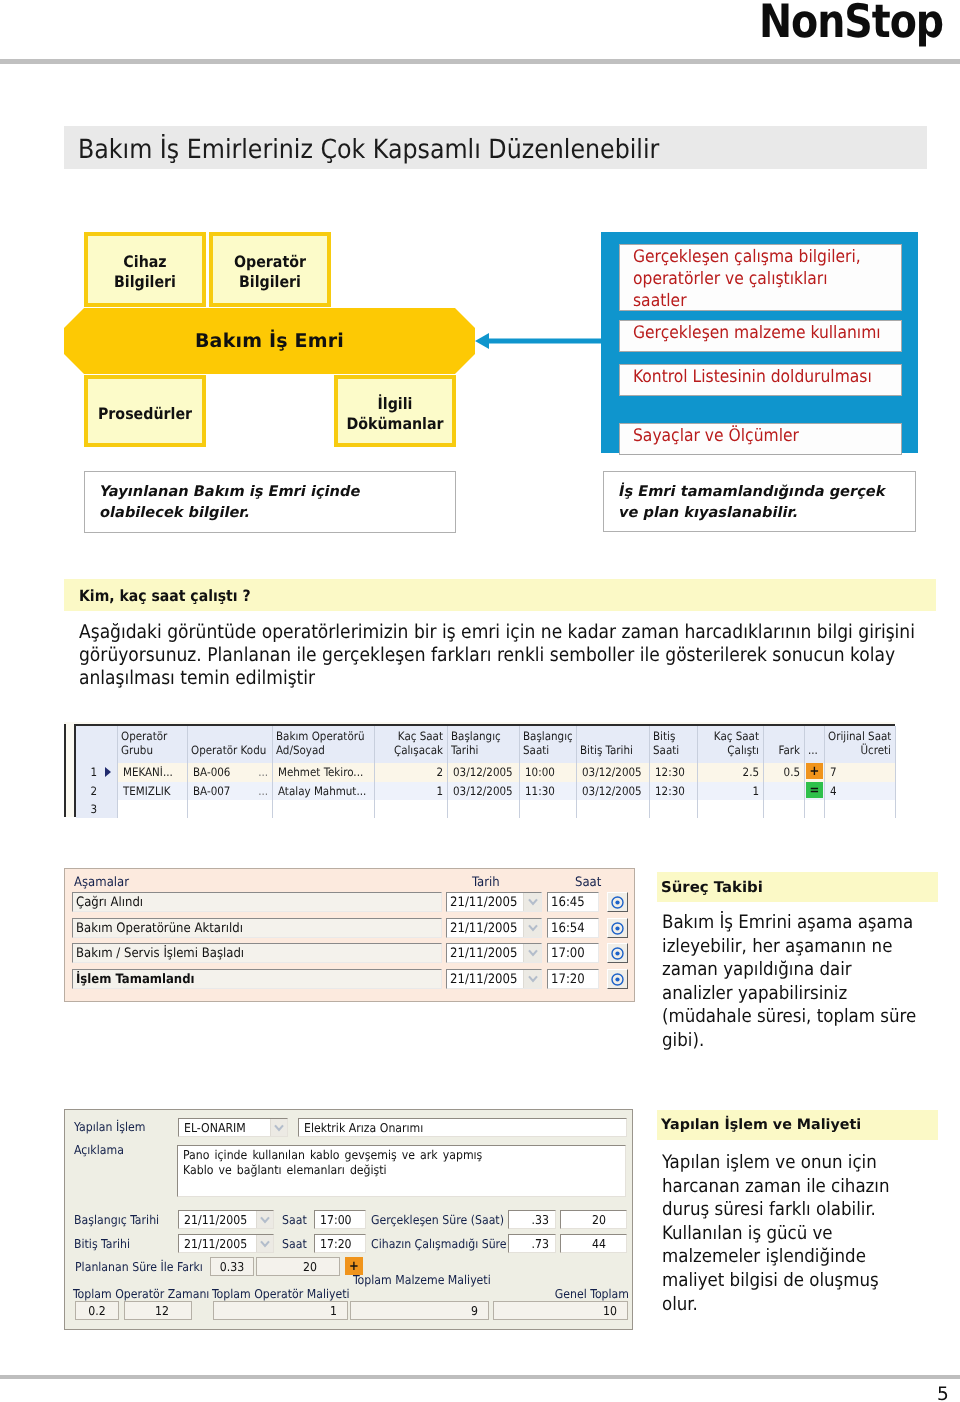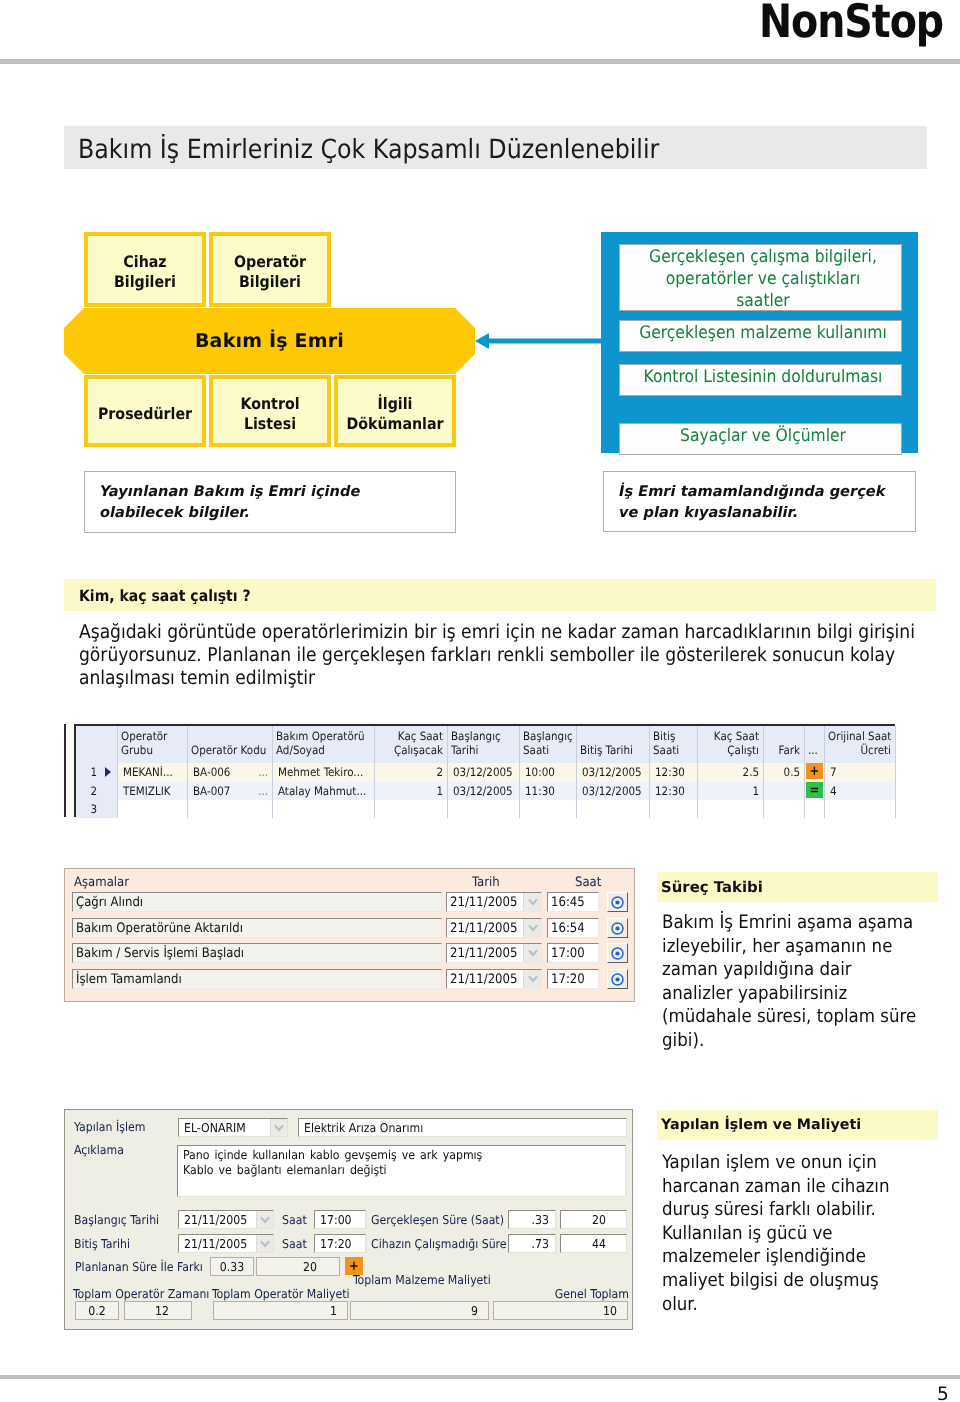--- a/index.html
+++ b/index.html
@@ -25,22 +25,22 @@
         display:flex;align-items:center;justify-content:center;text-align:center;padding-top:5px;
         font-family:"DejaVu Sans",sans-serif;font-stretch:condensed;font-weight:bold;font-size:15.8px;color:#111;line-height:19.6px;}
   .hex{position:absolute;left:64px;top:308px;width:411px;height:66px;background:#fdc904;
        clip-path:polygon(0px 20px, 20px 0px, 391px 0px, 411px 20px, 411px 46px, 391px 66px, 20px 66px, 0px 46px);
        display:flex;align-items:center;justify-content:center;
        font-family:"DejaVu Sans",sans-serif;font-weight:bold;font-size:19px;color:#111;letter-spacing:0.2px;padding-bottom:2px;}
   .arrow-svg{position:absolute;left:470px;top:325px;}
 
   .bluepanel{position:absolute;left:601px;top:232px;width:317px;height:221px;background:#0f95cd;box-sizing:border-box;}
   .bwhite{position:absolute;background:#fdfdfd;border:1px solid #a9a9a9;box-sizing:border-box;
-       font-family:"DejaVu Sans",sans-serif;font-stretch:condensed;font-size:17.3px;color:#15803d;line-height:22px;
-       padding:1px 8px 0 13px;text-align:center;}
+       font-family:"DejaVu Sans",sans-serif;font-stretch:condensed;font-size:17.3px;color:#b91c1c;line-height:22px;
+       padding:1px 8px 0 13px;}
 
   .capbox{position:absolute;background:#ffffff;border:1px solid #b0b0b0;box-sizing:border-box;
        font-family:"DejaVu Sans",sans-serif;font-style:italic;font-weight:bold;font-size:14.6px;color:#111;
        line-height:1.44;padding:9px 0 0 15px;}
 
   
   .yband{position:absolute;background:#fbf9c6;}
   .yband-h{font-family:"DejaVu Sans",sans-serif;font-stretch:condensed;font-weight:bold;font-size:15.6px;color:#111;}
   .btext{position:absolute;font-family:"DejaVu Sans",sans-serif;font-stretch:condensed;font-size:19.05px;color:#111;line-height:22.9px;}
   .ntext{position:absolute;font-family:"DejaVu Sans",sans-serif;font-stretch:condensed;font-size:18.5px;color:#111;line-height:23.6px;}
@@ -109,23 +109,20 @@
   <div class="dbox" style="left:209px;top:232px;width:122px;height:75px;">
       <span>Operatör<br>Bilgileri</span>
     </div>
 
   <div class="hex">
       <span>Bakım İş Emri</span>
     </div>
 
   <div class="dbox" style="left:84px;top:375px;width:122px;height:72px;">
       <span>Prosedürler</span>
-    </div>
-  <div class="dbox" style="left:209px;top:375px;width:122px;height:72px;">
-      <span>Kontrol<br>Listesi</span>
     </div>
   <div class="dbox" style="left:334px;top:375px;width:122px;height:72px;">
       <span>İlgili<br>Dökümanlar</span>
     </div>
 
   <svg class="arrow-svg" width="135" height="32" viewBox="0 0 135 32">
     <path d="M5 16 L19 8 L19 13.6 L132 13.6 L132 18.4 L19 18.4 L19 24 Z" fill="#0f95cd"></path>
   </svg>
 
   <div class="bluepanel"></div>
@@ -251,21 +248,21 @@
           <path d="M1 1.4 L5 6 L9 1.4" fill="none" stroke="#b3bdcb" stroke-width="2.1"></path>
         </svg>
       </div>
       <div class="sfield white" style="left:482px;top:74px;width:52px;height:20px;">17:00</div>
       <div class="sbtn" style="left:542px;top:74px;width:21px;height:20px;">
         <svg width="13" height="13" viewBox="0 0 13 13">
           <circle cx="6.5" cy="6.5" r="5.5" fill="none" stroke="#1c62c9" stroke-width="1.4"></circle>
           <circle cx="6.5" cy="6.5" r="2.1" fill="#1c62c9"></circle>
         </svg>
       </div>
-      <div class="sfield" style="left:7px;top:100px;width:370px;height:20px;">İşlem Tamamlandı</div>
+      <div class="sfield" style="left:7px;top:100px;width:370px;height:20px;font-weight:bold;">İşlem Tamamlandı</div>
       <div class="sfield white" style="left:381px;top:100px;width:96px;height:20px;">21/11/2005</div>
       <div class="scombo-arrow" style="left:458px;top:101px;height:18px;">
         <svg width="10" height="8" viewBox="0 0 10 8">
           <path d="M1 1.4 L5 6 L9 1.4" fill="none" stroke="#b3bdcb" stroke-width="2.1"></path>
         </svg>
       </div>
       <div class="sfield white" style="left:482px;top:100px;width:52px;height:20px;">17:20</div>
       <div class="sbtn" style="left:542px;top:100px;width:21px;height:20px;">
         <svg width="13" height="13" viewBox="0 0 13 13">
           <circle cx="6.5" cy="6.5" r="5.5" fill="none" stroke="#1c62c9" stroke-width="1.4"></circle>

